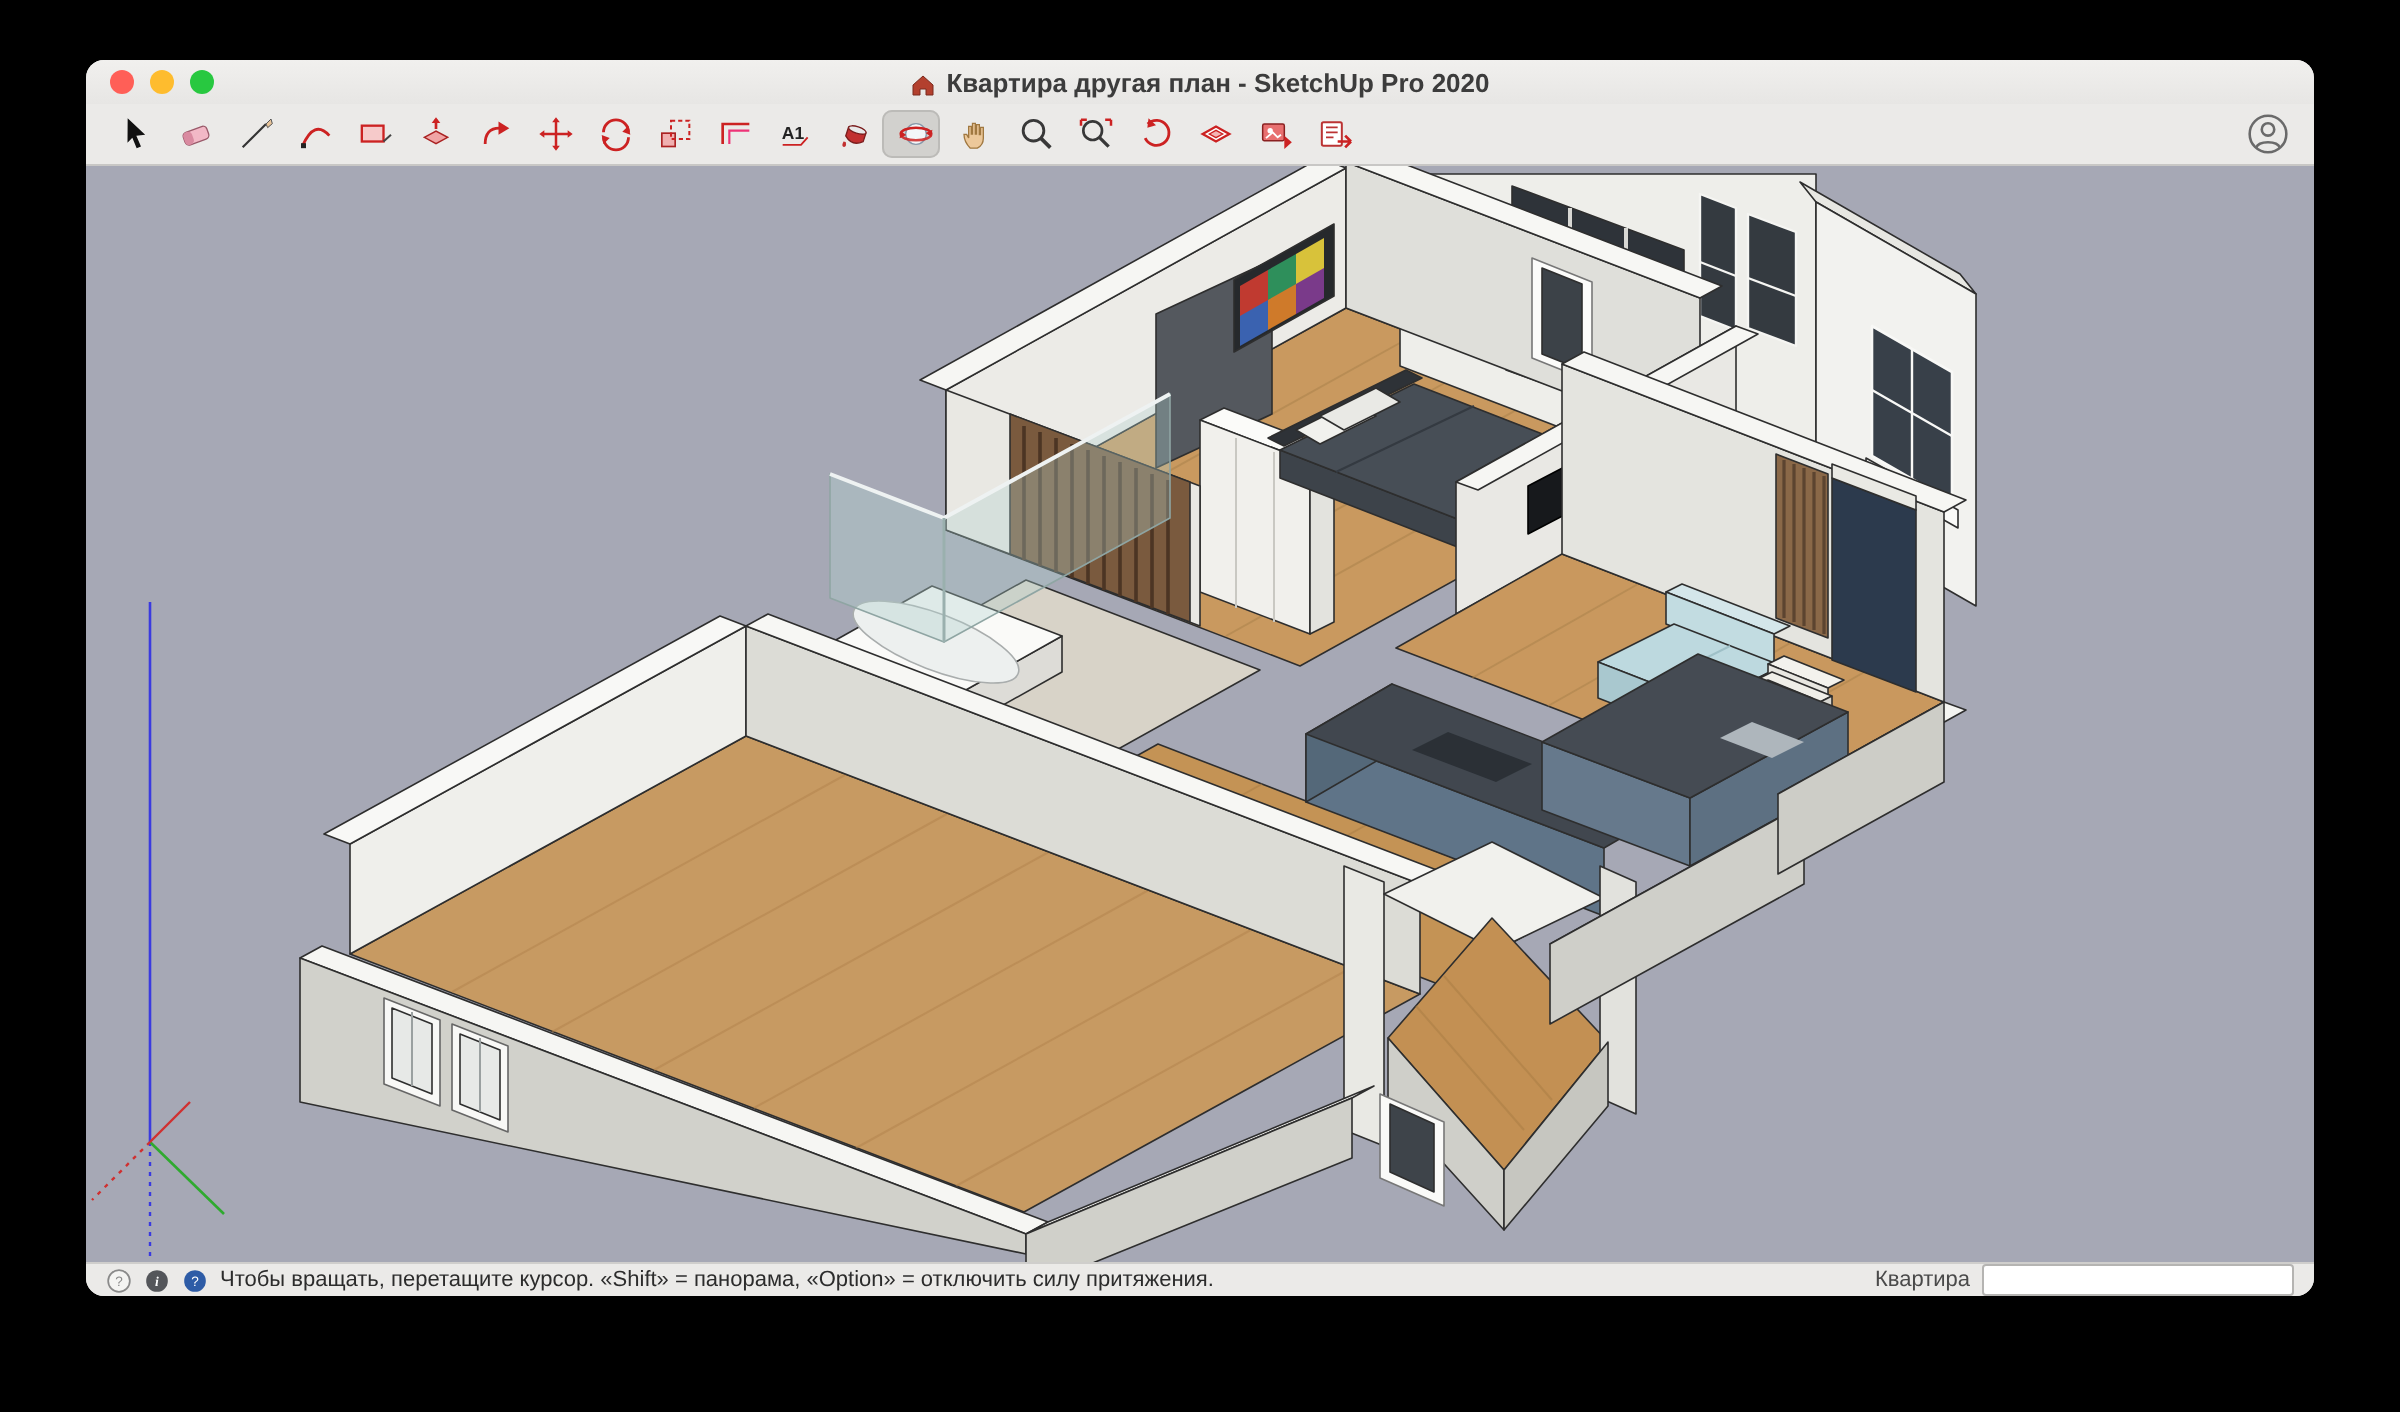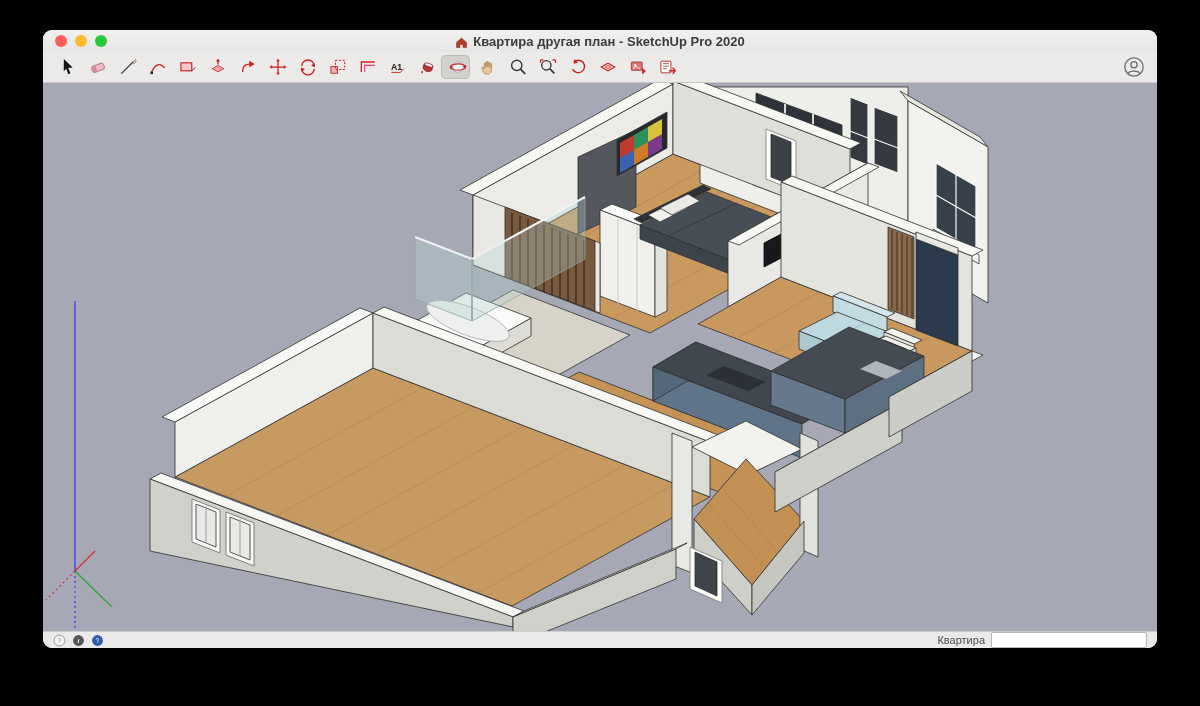--- a/index.html
+++ b/index.html
@@ -392,18 +392,19 @@
             <circle cx="12" cy="12" r="10" fill="#54565a"></circle>
             <text x="12" y="16.5" text-anchor="middle" font-size="12.5" fill="#fff" font-family="Liberation Serif,serif" font-style="italic" font-weight="bold">i</text>
           </svg>
       </button>
       <button class="sicon">
         <svg viewBox="0 0 24 24">
             <circle cx="12" cy="12" r="10" fill="#2e5ca6"></circle>
             <text x="12" y="16.5" text-anchor="middle" font-size="12.5" fill="#fff" font-family="Liberation Sans,sans-serif">?</text>
           </svg>
       </button>
+      <span class="hint">Чтобы вращать, перетащите курсор. «Shift» = панорама, «Option» = отключить силу притяжения.</span>
       <span class="mlabel">Квартира</span>
       <input class="minput" value="" style="">
     </div>
 
   </div>
 </div>
 
 </body></html>

